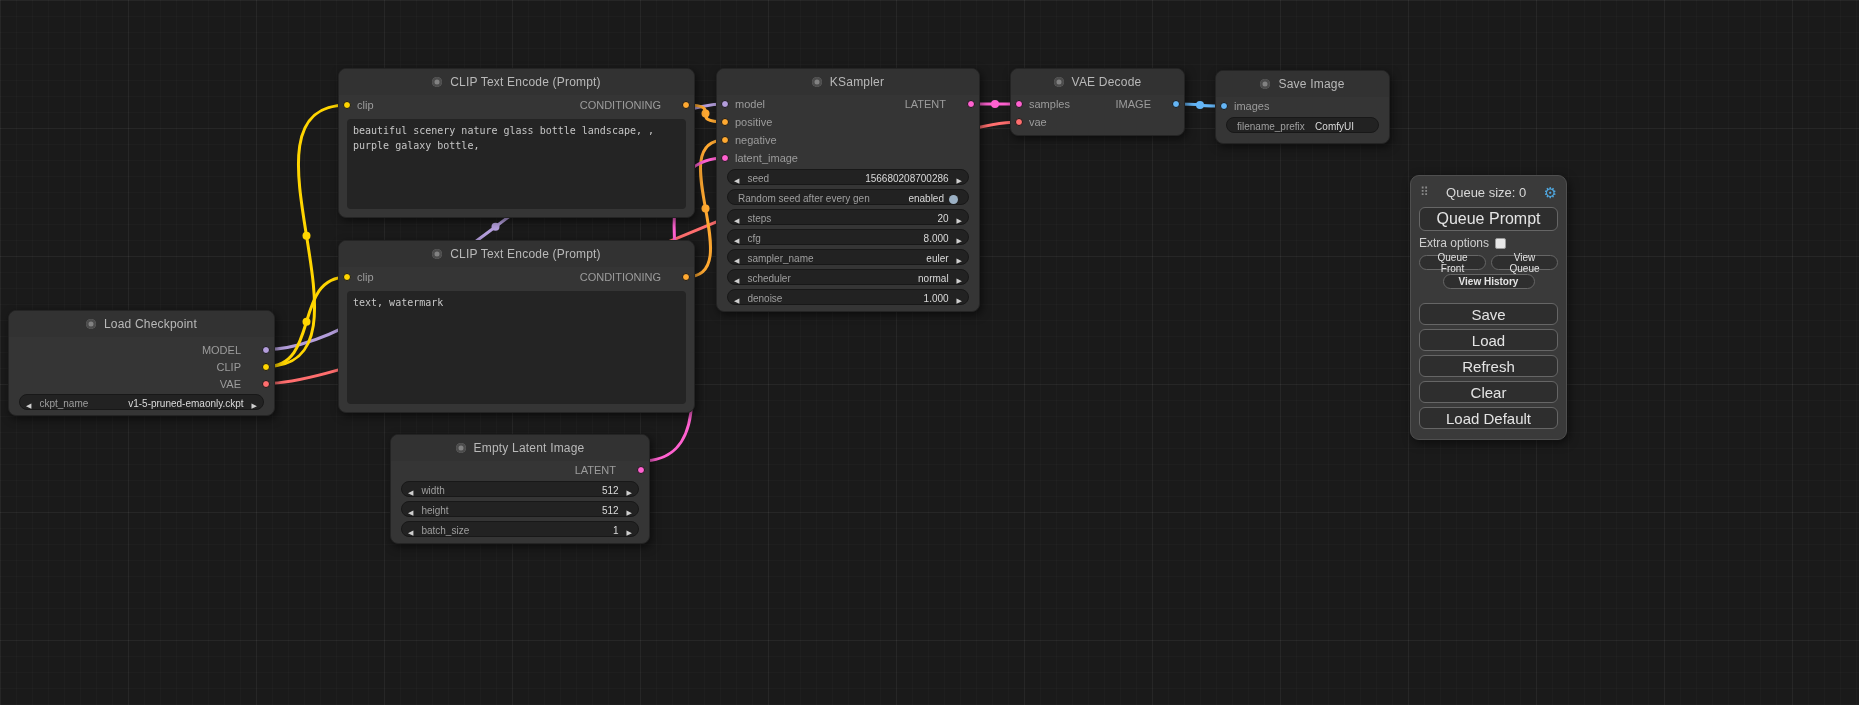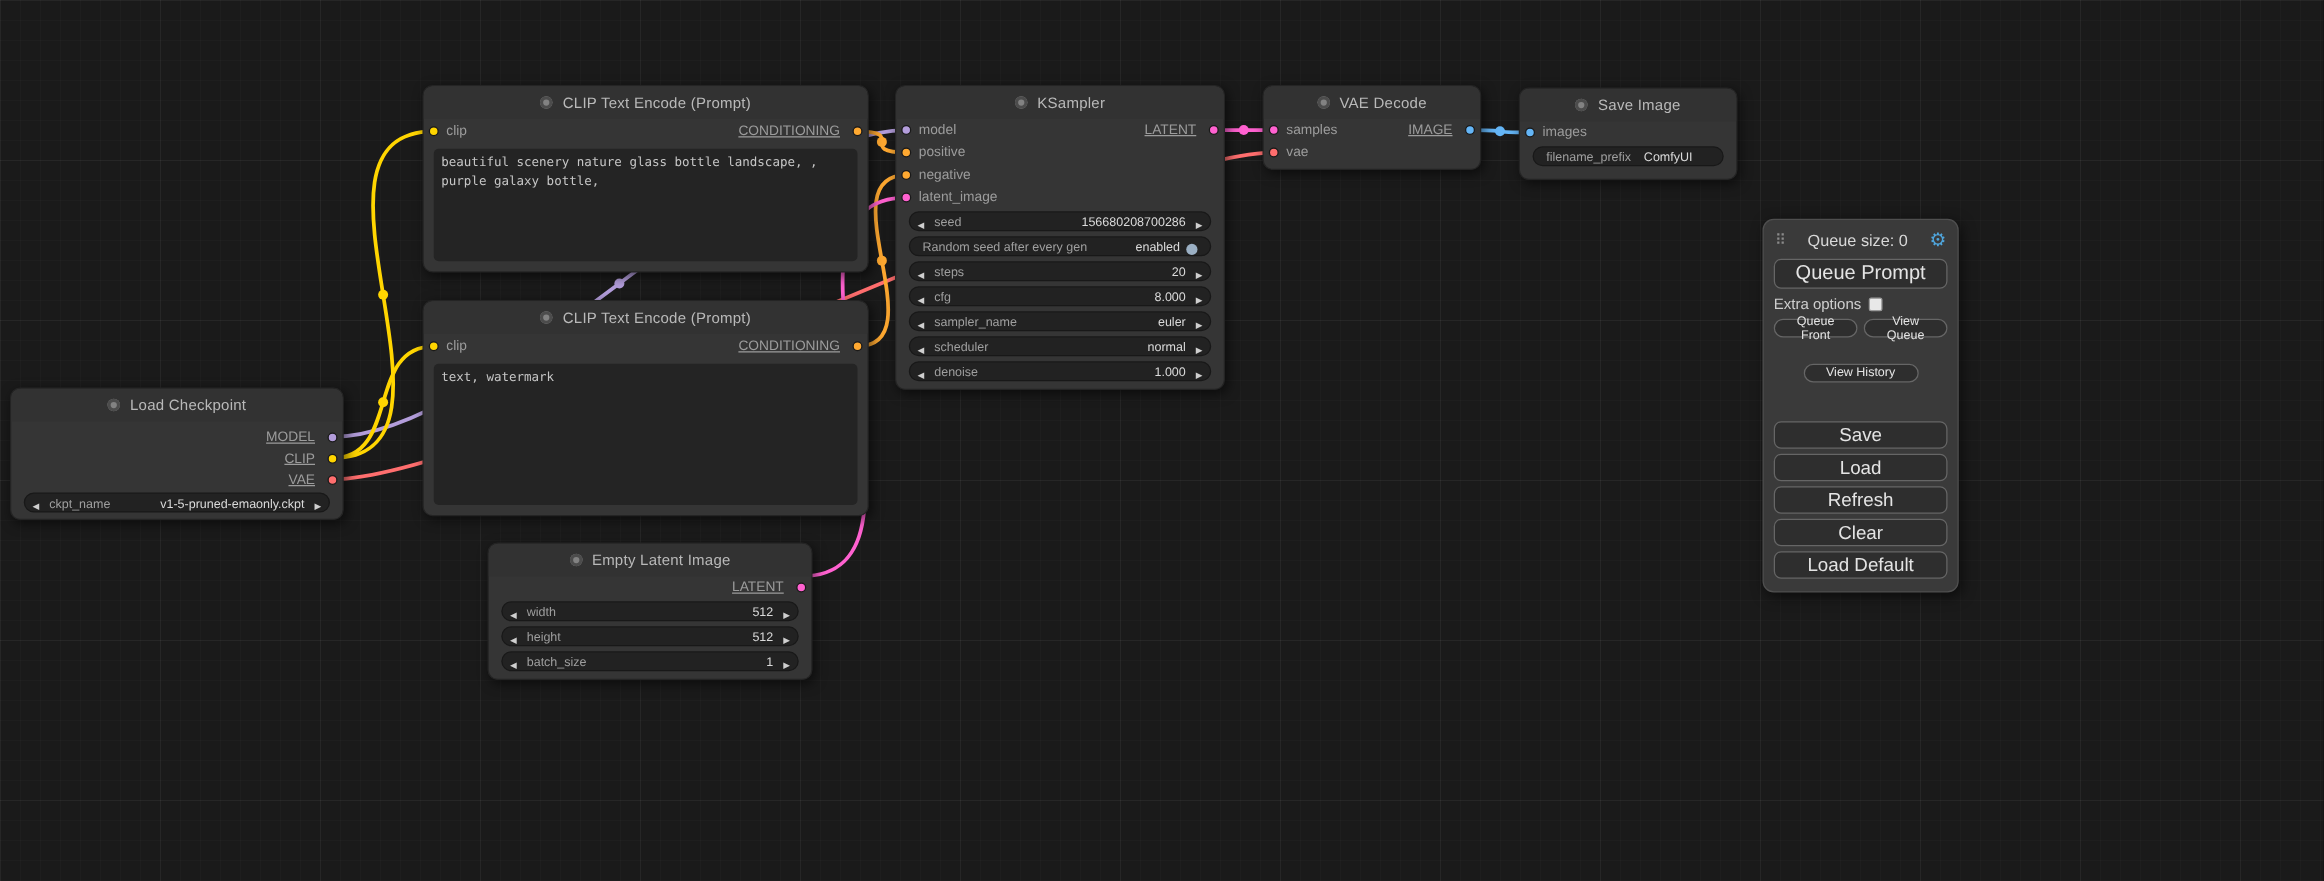--- a/index.html
+++ b/index.html
@@ -34,21 +34,21 @@
   }
   .slot-row{
     flex:none; display:flex; align-items:center; height:17px;
     padding:0 4px; font-size:11px; color:#9c9c9c;
   }
   .slot-row.h18{ height:18px; }
   .slot-row.h20{ height:20px; }
   .slot-row.out-only{ justify-content:flex-end; }
   .slot-row.spread{ justify-content:space-between; }
   .slot-in{ display:flex; align-items:center; gap:6px; }
-  .slot-out{ display:flex; align-items:center; gap:10px; margin-left:auto;text-decoration:underline; }
+  .slot-out{ display:flex; align-items:center; gap:21px; margin-left:auto; }
   .slot-dot{
     width:8px; height:8px; border-radius:50%; flex:none;
     border:1px solid #191919; cursor:crosshair;
   }
   .widget{
     flex:none; height:16px; margin:2px 10px; padding:0 6px;
     background:#222; border:1px solid #181818; border-radius:9px;
     display:flex; align-items:flex-end; font-size:10px; color:#9f9f9f;
     cursor:pointer;
   }
@@ -83,21 +83,21 @@
     display:flex; align-items:center; justify-content:center; cursor:pointer;
   }
   .btn-queue{ font-size:16px; height:24px;text-align:right; }
   .extra{
     display:flex; align-items:center; gap:6px;
     color:#cfcfcf; font-size:12px; height:16px;
   }
   .checkbox{ width:11px; height:11px; background:#e8e8e8; border:1px solid #9a9a9a; border-radius:2px; cursor:pointer; }
   .small-row{ display:flex; gap:5px; }
   .btn-small{ font-size:10px; height:15px; border-radius:8px; flex:1; }
-  .btn-history{ width:92px; flex:none; margin:17px auto; font-size:10px; height:15px; border-radius:8px; }
+  .btn-history{ width:92px; flex:none; margin:0 auto; font-size:10px; height:15px; border-radius:8px;font-weight:bold; }
   .spacer{ height:6px; flex:none; }
 </style>
 </head>
 <body>
 
 <div id="canvas">
 
   <svg id="wires" width="1859" height="705">
       <path d="M 266 349.5 C 396 349.5, 595 104, 725 104" fill="none" stroke="#B39DDB" stroke-width="3" stroke-linecap="round"></path>
       <circle cx="495.5" cy="226.75" r="4" fill="#B39DDB"></circle>

